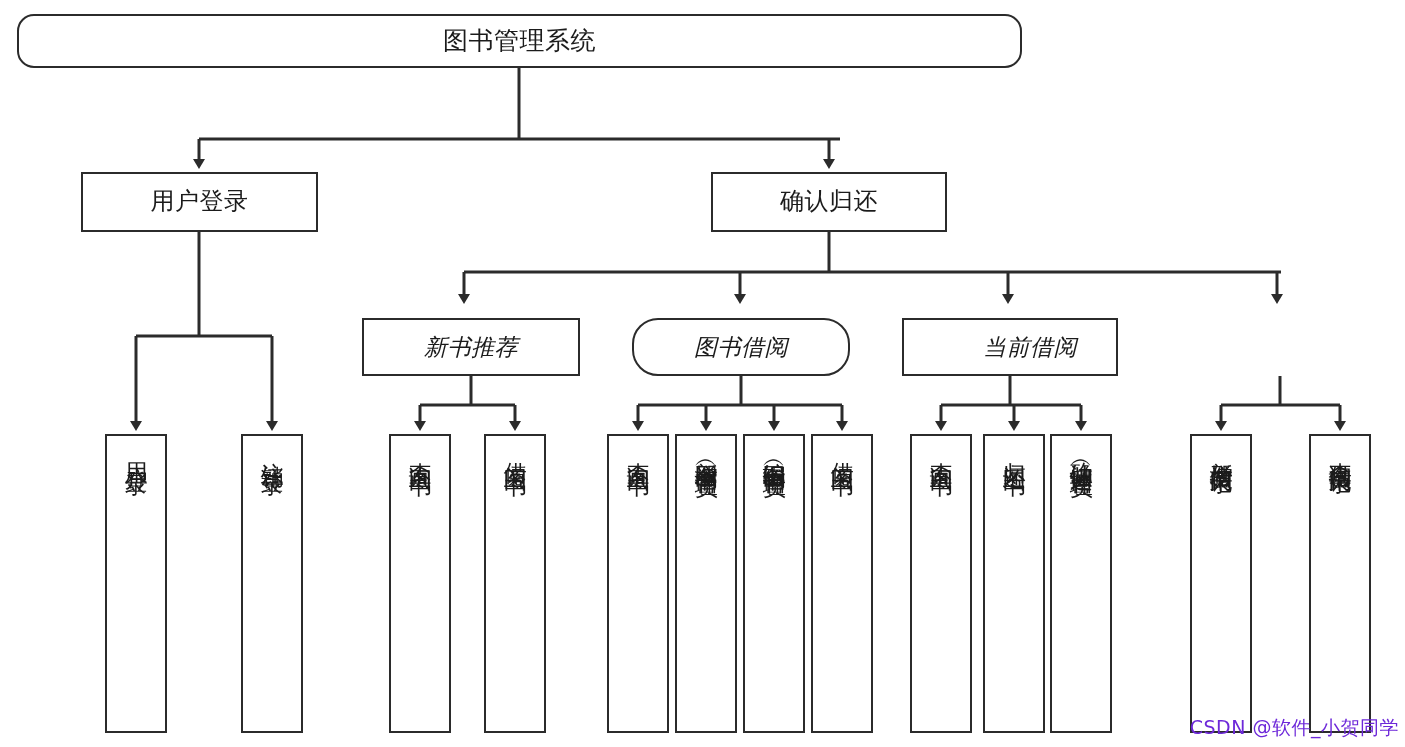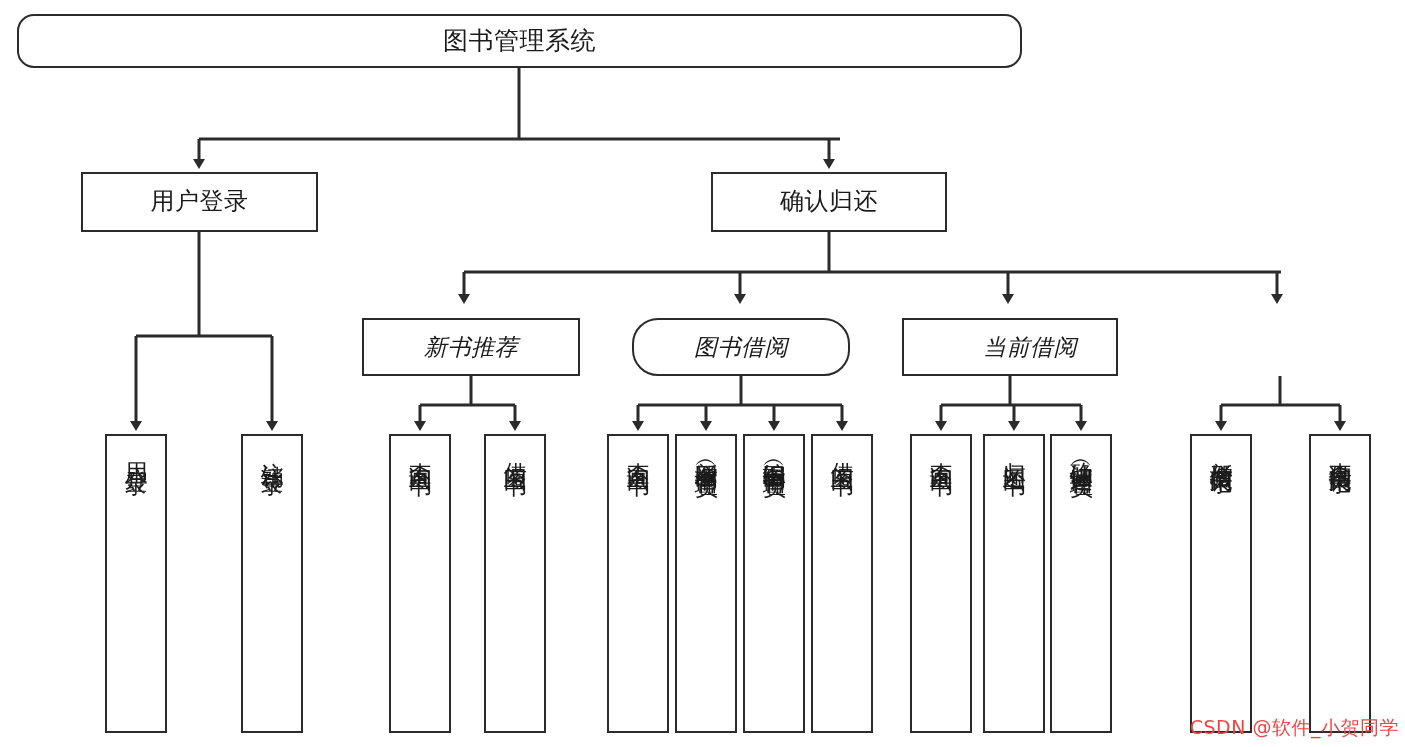--- a/index.html
+++ b/index.html
@@ -57,21 +57,21 @@
     white-space: nowrap;
   }
   .node.leaf.tall-text .label {
     letter-spacing: 2px;
   }
   .watermark {
     position: absolute;
     right: 6px;
     bottom: 6px;
     font-size: 19px;
-    color: #ef4444;
+    color: #6d28d9;
     white-space: nowrap;
     letter-spacing: 0.5px;
   }
 </style>
 </head>
 <body>
 
 <div id="canvas">
 
   <svg class="wires" viewBox="0 0 1405 747" xmlns="http://www.w3.org/2000/svg">

